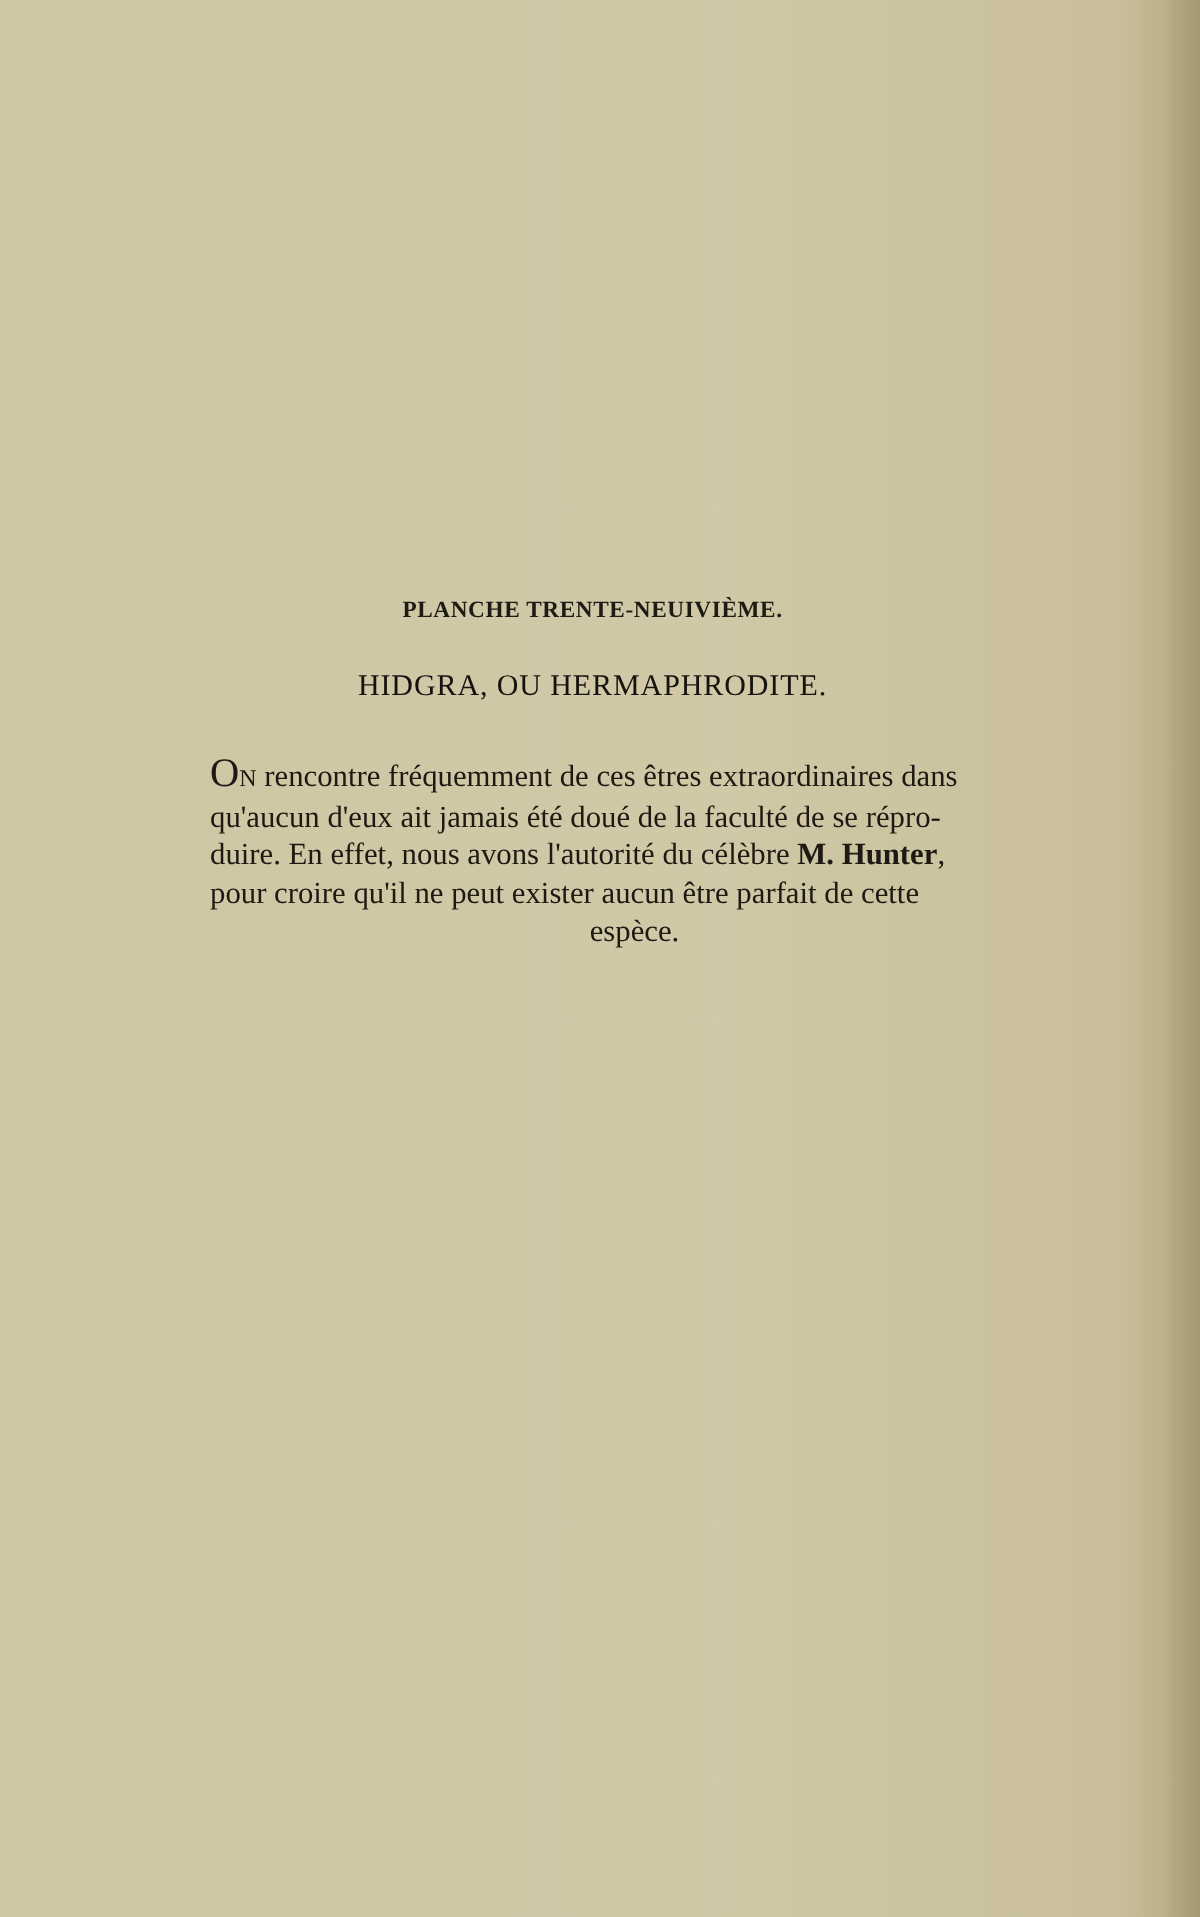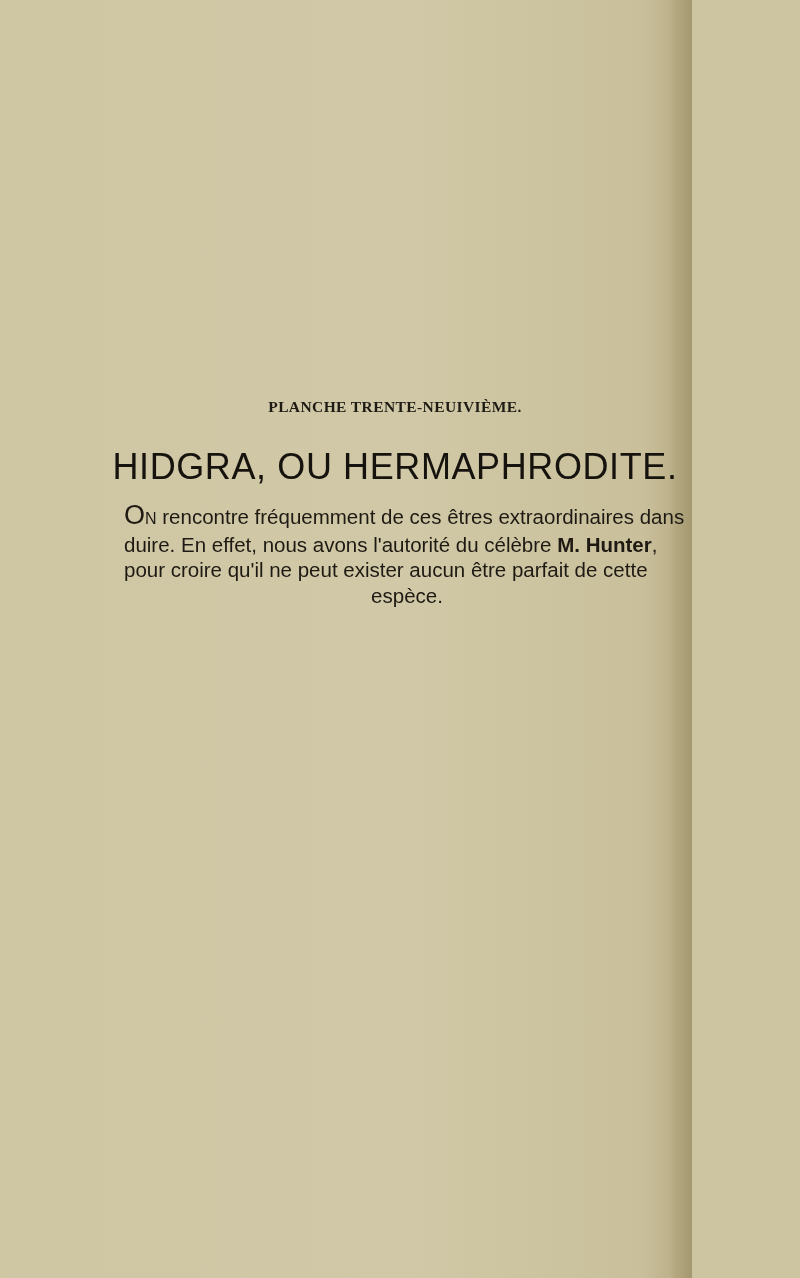--- a/index.html
+++ b/index.html
@@ -2,44 +2,44 @@
 <html><head>
   <meta charset="utf-8">
   <style>
     html, body { margin: 0; padding: 0; }
     body {
       width: 800px; height: 1278px; overflow: hidden;
       background: #cdc4a2;
       position: relative;
     }
     .page {
-      position: absolute; left: 0; top: 0; width: 692px; height: 1278px;
+      position: absolute; left: 0; top: 0; width: 800px; height: 1278px;
       background: linear-gradient(90deg, #cfc6a4 0%, #d0c8a6 60%, #c9bf9b 93%, #bcb18a 97%, #a99d74 100%);
     }
     .edge {
       position: absolute; right: 0; top: 0; width: 22px; height: 1278px;
       background: linear-gradient(90deg, rgba(170,158,116,0) 0%, #b0a57d 40%, #a49870 100%);
     }
     .plate-heading {
       position: absolute; top: 398px; left: 0; width: 790px;
       text-align: center;
       font-family: "Liberation Serif", serif;
       font-weight: bold; font-size: 15.5px; letter-spacing: 0.4px;
       color: #1e1b14;
     }
     .title {
       position: absolute; top: 446px; left: 0; width: 790px;
       text-align: center;
-      font-family: Liberation Sans, sans-serif;
-      font-size: 36px; letter-spacing: 0.6px;
+      font-family: Liberation Serif, serif;
+      font-size: 20px; letter-spacing: 0.6px;
       color: #16130e;
     }
     .body-text {
-      position: absolute; top: 503px; left: 124px; width: 566px;
-      font-family: Liberation Sans, sans-serif;
+      position: absolute; top: 503px; left: 140px; width: 566px;
+      font-family: Liberation Serif, serif;
       font-size: 20.5px; line-height: 25.5px;
       color: #1e1a13;
       text-align: justify;
     }
     .body-text p { margin: 0; }
     .dropcap { font-size: 27px; }
     .smallcap { font-size: 16px; }
     .bold-name { font-weight: bold; }
   </style>
 </head>
@@ -47,17 +47,18 @@
 
 <div class="page">
   <div class="edge"></div>
 
   <div class="plate-heading">PLANCHE TRENTE-NEUIVIÈME.</div>
 
   <div class="title">HIDGRA, OU HERMAPHRODITE.</div>
 
   <div class="body-text">
     <p><span class="dropcap">O</span><span class="smallcap">N</span><span> rencontre fréquemment de ces êtres extraordinaires dans</span></p>
+    <p>qu'aucun d'eux ait jamais été doué de la faculté de se répro-</p>
     <p><span>duire. En effet, nous avons l'autorité du célèbre </span><span class="bold-name">M. Hunter</span><span>,</span></p>
     <p>pour croire qu'il ne peut exister aucun être parfait de cette</p>
     <p style="text-align:center">espèce.</p>
   </div>
 </div>
 
 </body></html>

